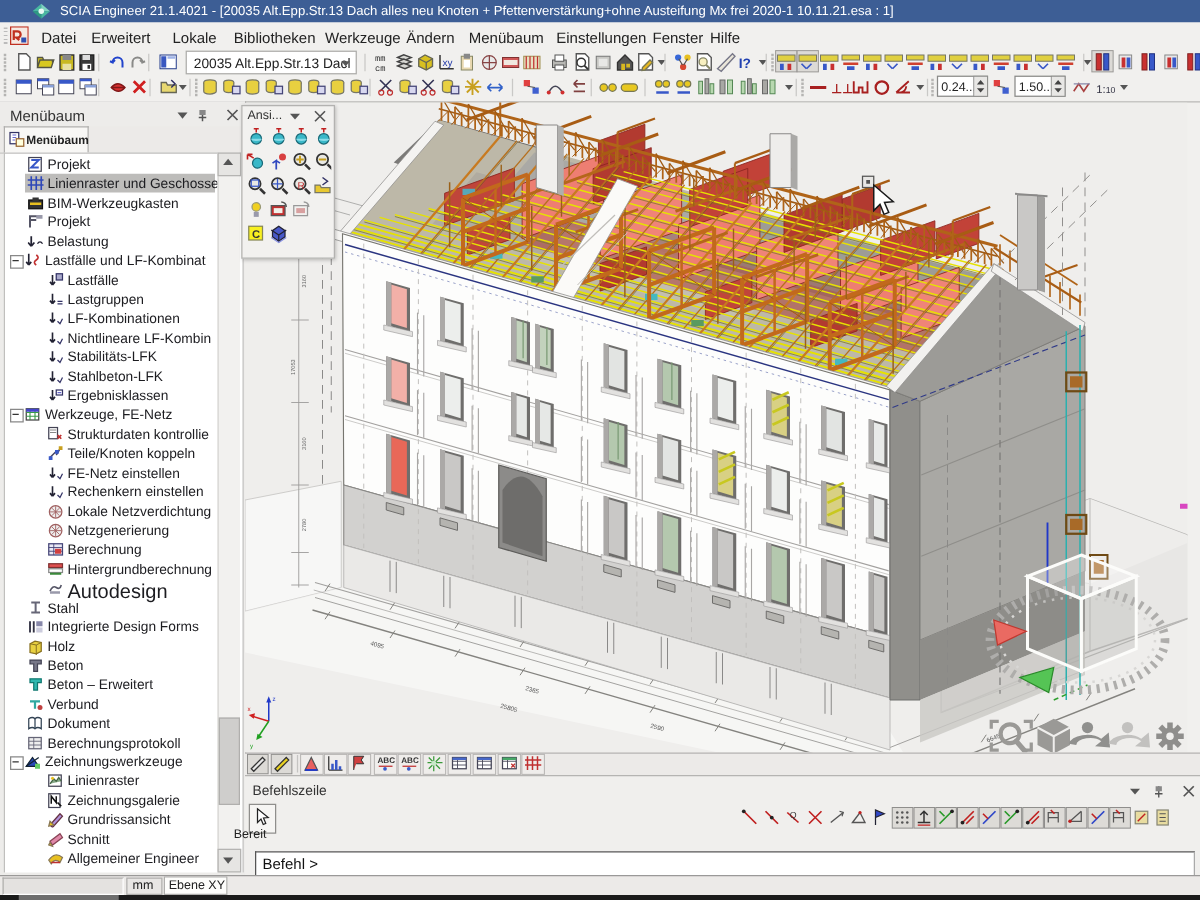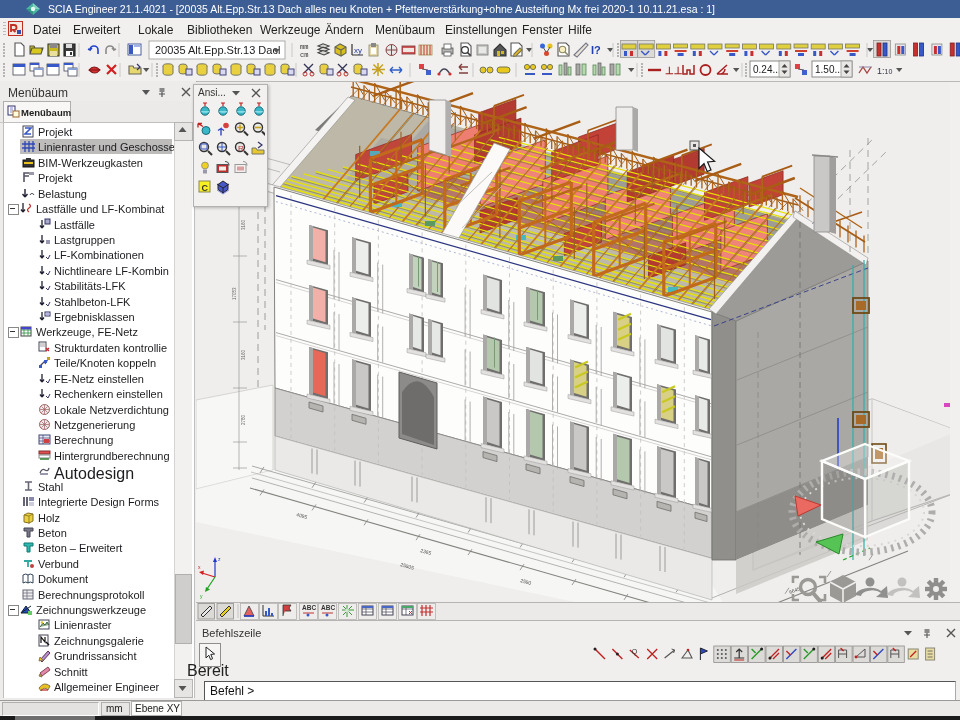--- a/index.html
+++ b/index.html
@@ -1473,14 +1473,14 @@
     <path d="M337.59999999999997 6 h5 M337.59999999999997 9 h5 M337.59999999999997 12 h5" stroke="#555" stroke-width="0.8"></path>
   </svg>
 <div class="abs" style="left:204px;top:681px;width:750px;height:18px;background:#fff;border:1px solid #555;border-right-color:#aaa"></div>
 <div class="t" style="left:210px;top:684px;font-size:12px;color:#111">Befehl &gt;</div>
 <div class="abs" style="left:0;top:700px;width:960px;height:16px;background:#eceae8;border-top:1px solid #9a9998;box-sizing:border-box"></div>
 <div class="abs" style="left:2px;top:702px;width:95px;height:12px;background:#e4e2e0;border:1px solid #b0afad;border-bottom-color:#fff;border-right-color:#fff"></div>
 <div class="abs" style="left:101px;top:702px;width:27px;height:12px;background:#e8e6e4;border:1px solid #b0afad"></div>
 <div class="t" style="left:106px;top:703px;font-size:10px;color:#222">mm</div>
 <div class="abs" style="left:131px;top:701px;width:49px;height:13px;background:#fdfdfb;border:1px solid #b0afad"></div>
 <div class="t" style="left:135px;top:703px;font-size:10px;color:#222">Ebene XY</div>
-<div class="t" style="left:187px;top:662px;font-size:16px;color:#222">Bereit</div>
+<div class="t" style="left:187px;top:662px;font-size:10px;color:#222">Bereit</div>
 <div class="abs" style="left:0;top:716px;width:960px;height:4px;background:#1b1b1b"></div>
 <div class="abs" style="left:15px;top:716px;width:80px;height:4px;background:#6e6e6e"></div>
 </body></html>

